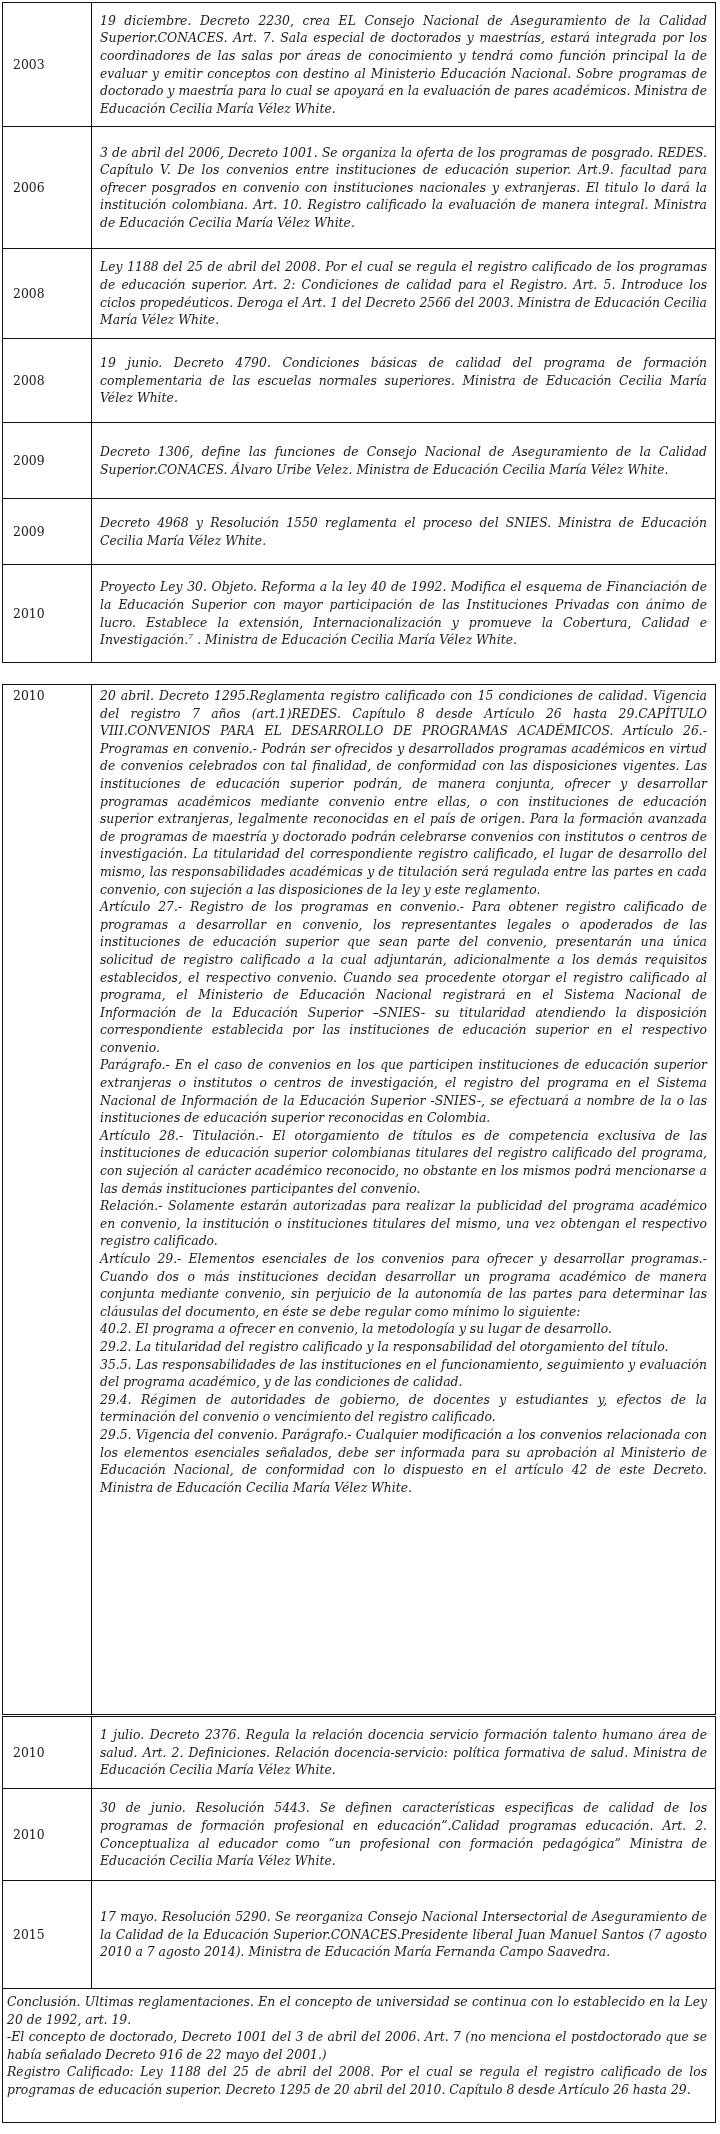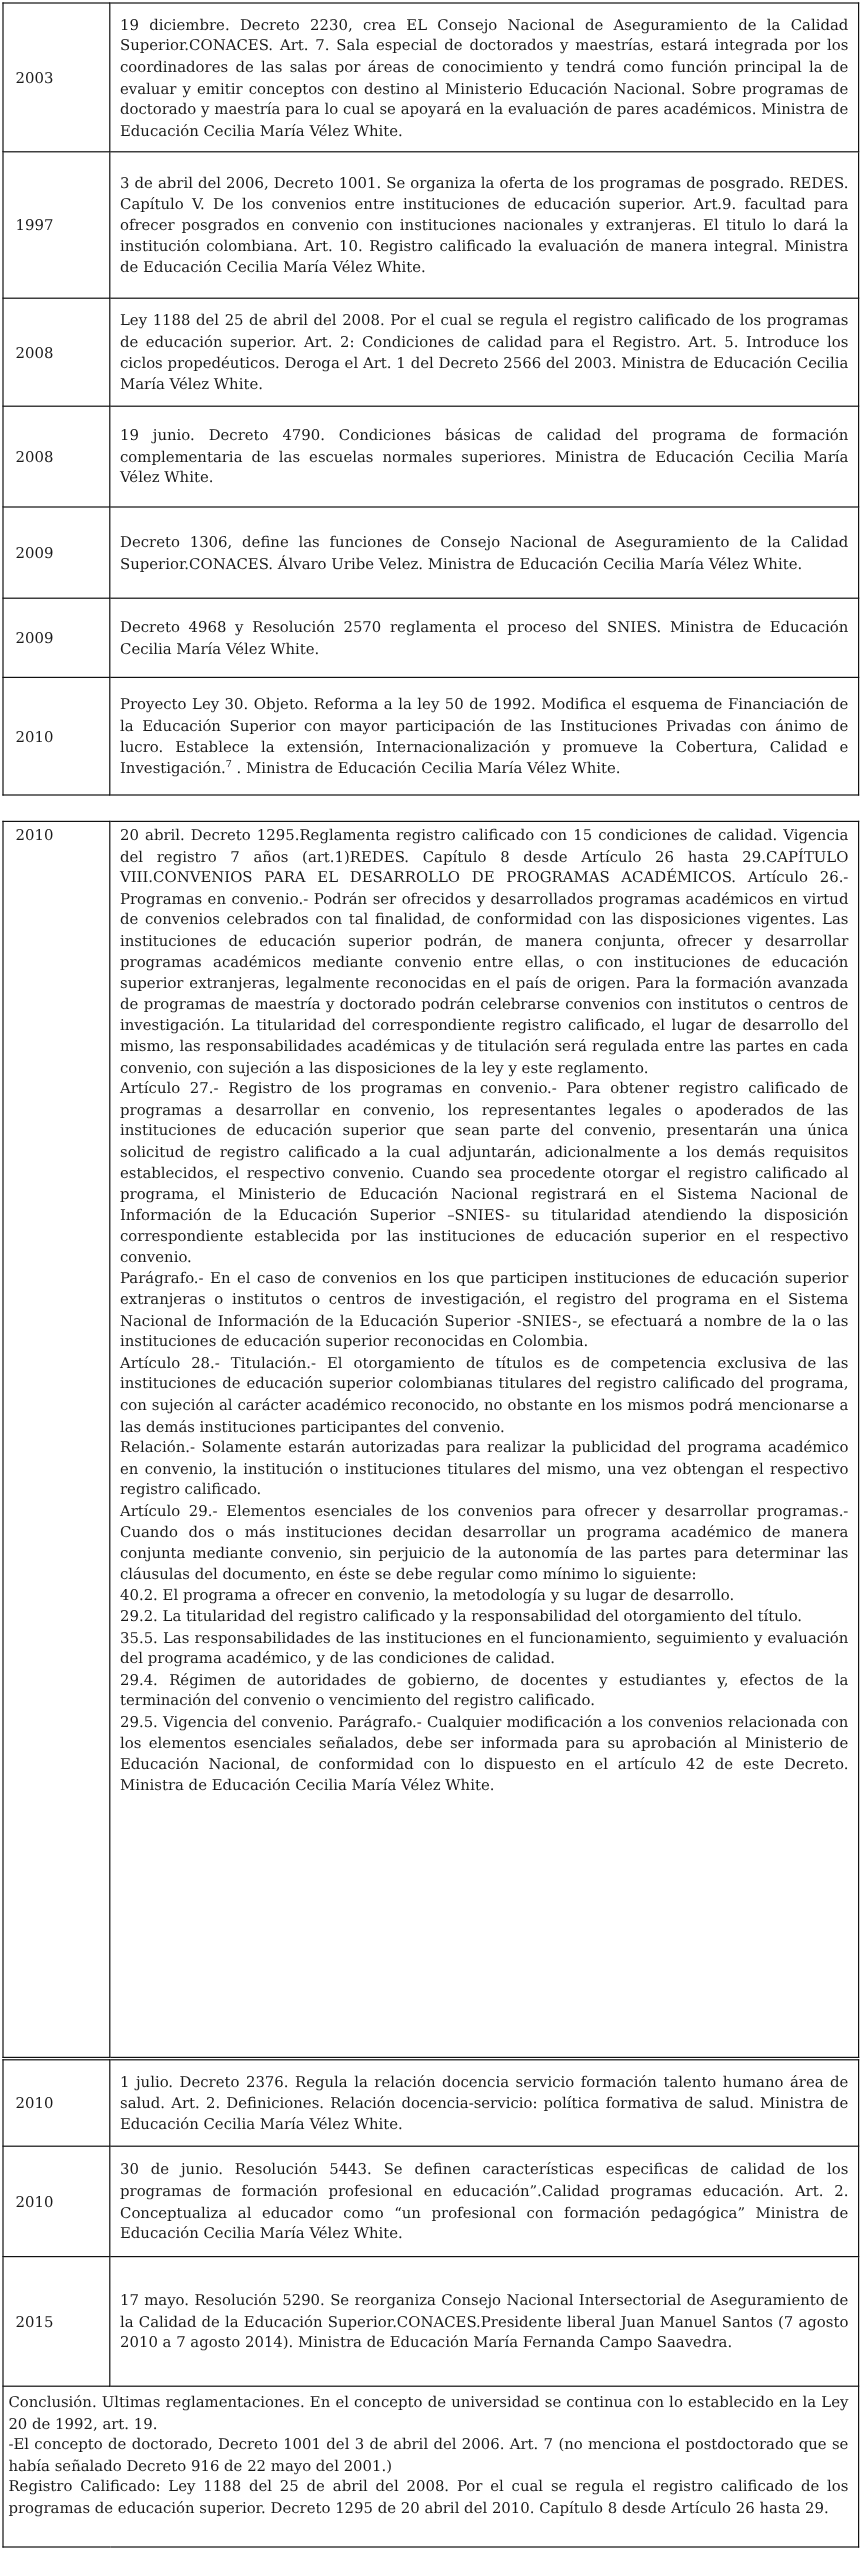--- a/index.html
+++ b/index.html
@@ -2,61 +2,61 @@
 <html><head>
 <meta charset="utf-8">
 <style>
   html, body { margin: 0; padding: 0; background: #ffffff; }
   body { width: 720px; height: 2134px; position: relative; overflow: hidden;
          font-family: "DejaVu Serif", "Liberation Serif", serif; color: #1a1a1a; }
   .tbl { position: absolute; left: 2px; width: 714px; border-collapse: collapse; table-layout: fixed; }
   .tbl td { border: 1.5px solid #111; vertical-align: middle; padding: 4px 8px;
             font-size: 12.4px; line-height: 17.6px; }
   .tbl td.year { width: 70px; padding-left: 10px; }
-  .tbl td.desc { text-align: justify; }
+  .tbl td.desc { text-align: justify; font-style: italic; }
   .desc p { margin: 0; }
   .desc p.gap { margin-top: 0; }
   #t1 { top: 2px; }
   #t2 { top: 684px; }
   #t2 td { vertical-align: top; padding-top: 2px; }
   #t3 { top: 1716px; }
   sup { font-size: 8px; line-height: 0; }
 </style>
 </head>
 <body>
 
 <table class="tbl" id="t1">
   <tbody>
       <tr style="height:124px">
     <td class="year">2003</td>
     <td class="desc">19 diciembre. Decreto 2230, crea EL Consejo Nacional de Aseguramiento de la Calidad Superior.CONACES. Art. 7. Sala especial de doctorados y maestrías, estará integrada por los coordinadores de las salas por áreas de conocimiento y tendrá como función principal la de evaluar y emitir conceptos con destino al Ministerio Educación Nacional. Sobre programas de doctorado y maestría para lo cual se apoyará en la evaluación de pares académicos.  Ministra de Educación Cecilia María Vélez White.</td>
   </tr>
   <tr style="height:122px">
-    <td class="year">1997</td>
+    <td class="year">2006</td>
     <td class="desc">3 de abril del 2006, Decreto 1001. Se organiza la oferta de los programas de posgrado. REDES. Capítulo V. De los convenios entre instituciones de educación superior. Art.9. facultad para ofrecer posgrados en convenio con instituciones nacionales y extranjeras. El titulo lo dará la institución colombiana. Art. 10. Registro calificado la evaluación de manera integral. Ministra de Educación Cecilia María Vélez White.</td>
   </tr>
   <tr style="height:90px">
     <td class="year">2008</td>
     <td class="desc">Ley 1188 del 25 de abril del 2008. Por el cual se regula el registro calificado de los programas de educación superior. Art. 2: Condiciones de calidad para el Registro. Art. 5. Introduce los ciclos propedéuticos. Deroga el Art. 1 del Decreto 2566 del 2003.  Ministra de Educación Cecilia María Vélez White.</td>
   </tr>
   <tr style="height:84px">
     <td class="year">2008</td>
     <td class="desc">19 junio. Decreto 4790. Condiciones básicas de calidad del programa de formación complementaria de las escuelas normales superiores.  Ministra de Educación Cecilia María Vélez White.</td>
   </tr>
   <tr style="height:76px">
     <td class="year">2009</td>
     <td class="desc">Decreto 1306, define las funciones de  Consejo Nacional de Aseguramiento de la Calidad Superior.CONACES. Álvaro Uribe Velez. Ministra de Educación Cecilia María Vélez White.</td>
   </tr>
   <tr style="height:66px">
     <td class="year">2009</td>
-    <td class="desc">Decreto 4968 y Resolución 2570 reglamenta el proceso del SNIES. Ministra de Educación Cecilia María Vélez White.</td>
+    <td class="desc">Decreto 4968 y Resolución 1550 reglamenta el proceso del SNIES. Ministra de Educación Cecilia María Vélez White.</td>
   </tr>
   <tr style="height:98px">
     <td class="year">2010</td>
-    <td class="desc"><span>Proyecto Ley 30. Objeto. Reforma a la ley 50 de 1992. Modifica el esquema de Financiación de la Educación Superior con mayor participación de las Instituciones Privadas con ánimo de lucro. Establece la extensión, Internacionalización y promueve la Cobertura, Calidad e Investigación.</span><sup>7</sup><span> . Ministra de Educación Cecilia María Vélez White.</span></td>
+    <td class="desc"><span>Proyecto Ley 30. Objeto. Reforma a la ley 40 de 1992. Modifica el esquema de Financiación de la Educación Superior con mayor participación de las Instituciones Privadas con ánimo de lucro. Establece la extensión, Internacionalización y promueve la Cobertura, Calidad e Investigación.</span><sup>7</sup><span> . Ministra de Educación Cecilia María Vélez White.</span></td>
   </tr>
 </tbody>
   </table>
 
 <table class="tbl" id="t2">
   <tbody>
       <tr style="height:1030px">
     <td class="year">2010</td>
     <td class="desc">
       <p>20 abril. Decreto 1295.Reglamenta registro calificado con 15 condiciones de calidad. Vigencia del registro 7 años (art.1)REDES. Capítulo 8 desde Artículo 26 hasta 29.CAPÍTULO VIII.CONVENIOS PARA EL DESARROLLO DE PROGRAMAS ACADÉMICOS. Artículo 26.- Programas en convenio.- Podrán ser ofrecidos y desarrollados programas académicos en virtud de convenios celebrados con tal finalidad, de conformidad con las disposiciones vigentes. Las instituciones de educación superior podrán, de manera conjunta, ofrecer y desarrollar programas académicos mediante convenio entre ellas, o con instituciones de educación superior extranjeras, legalmente reconocidas en el país de origen. Para la formación avanzada de programas de maestría y doctorado podrán celebrarse convenios con institutos o centros de investigación. La titularidad del correspondiente registro calificado, el lugar de desarrollo del mismo, las responsabilidades académicas y de titulación será regulada entre las partes en cada convenio, con sujeción a las disposiciones de la ley y este reglamento.</p>

